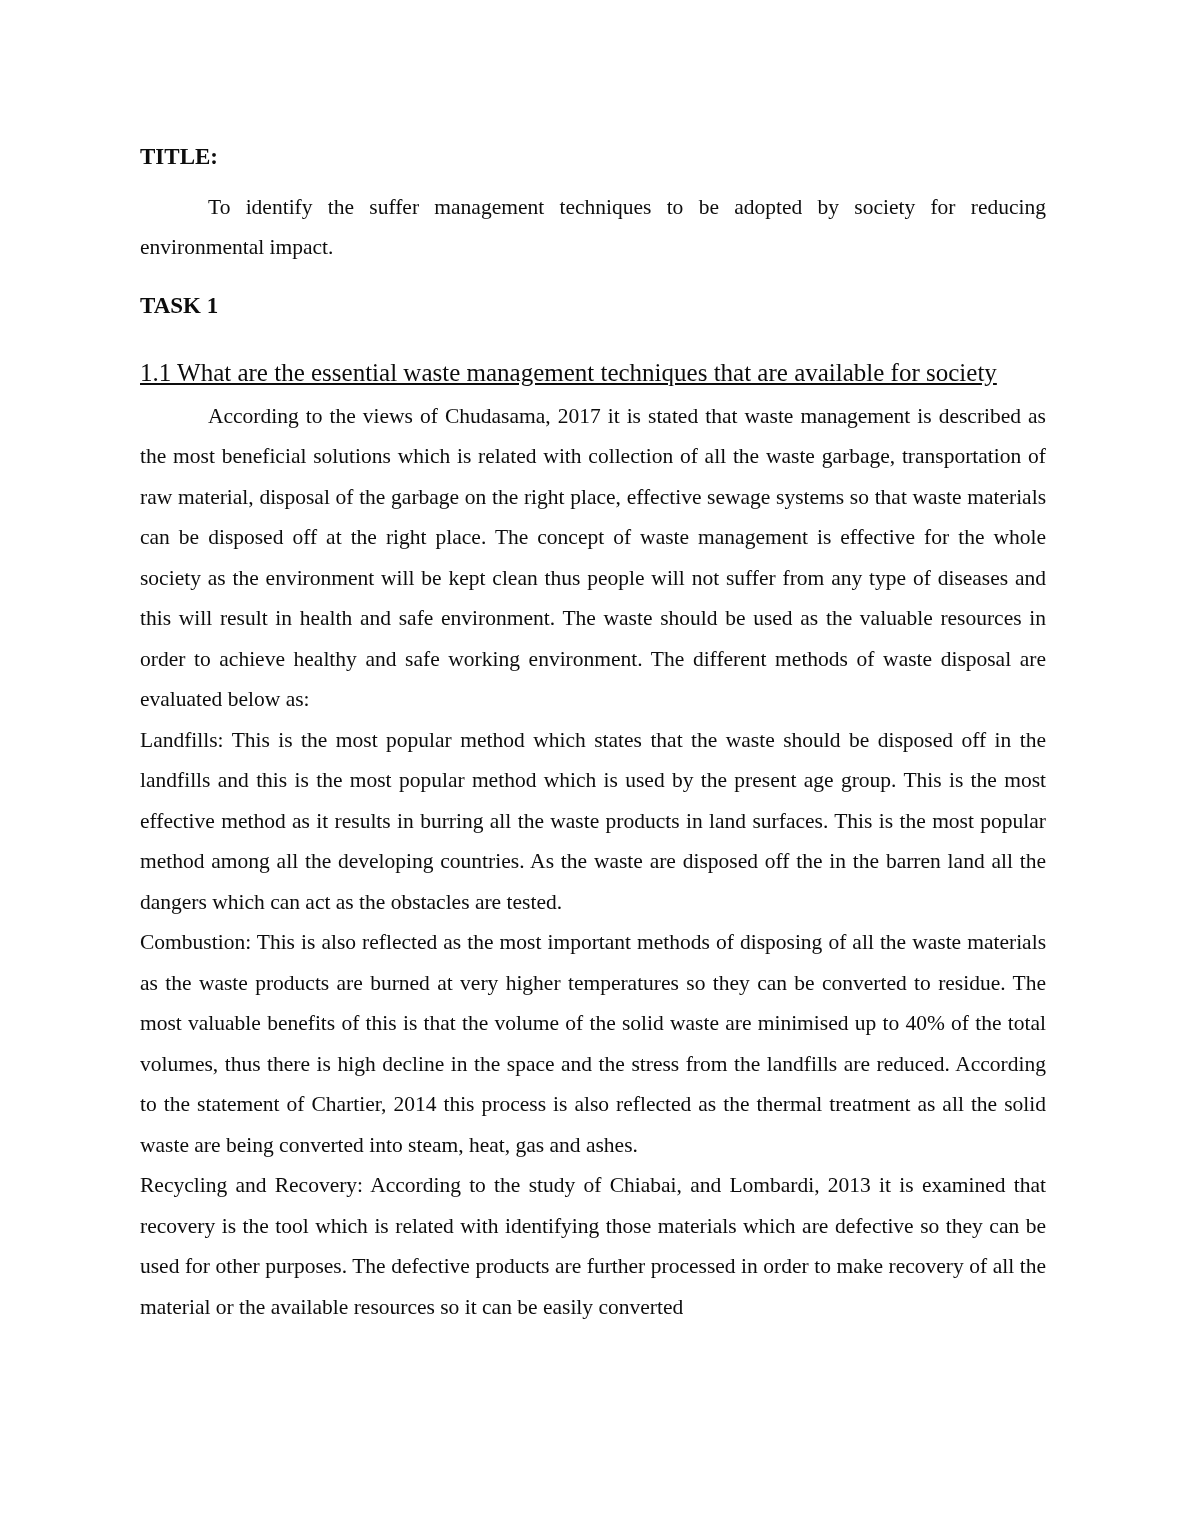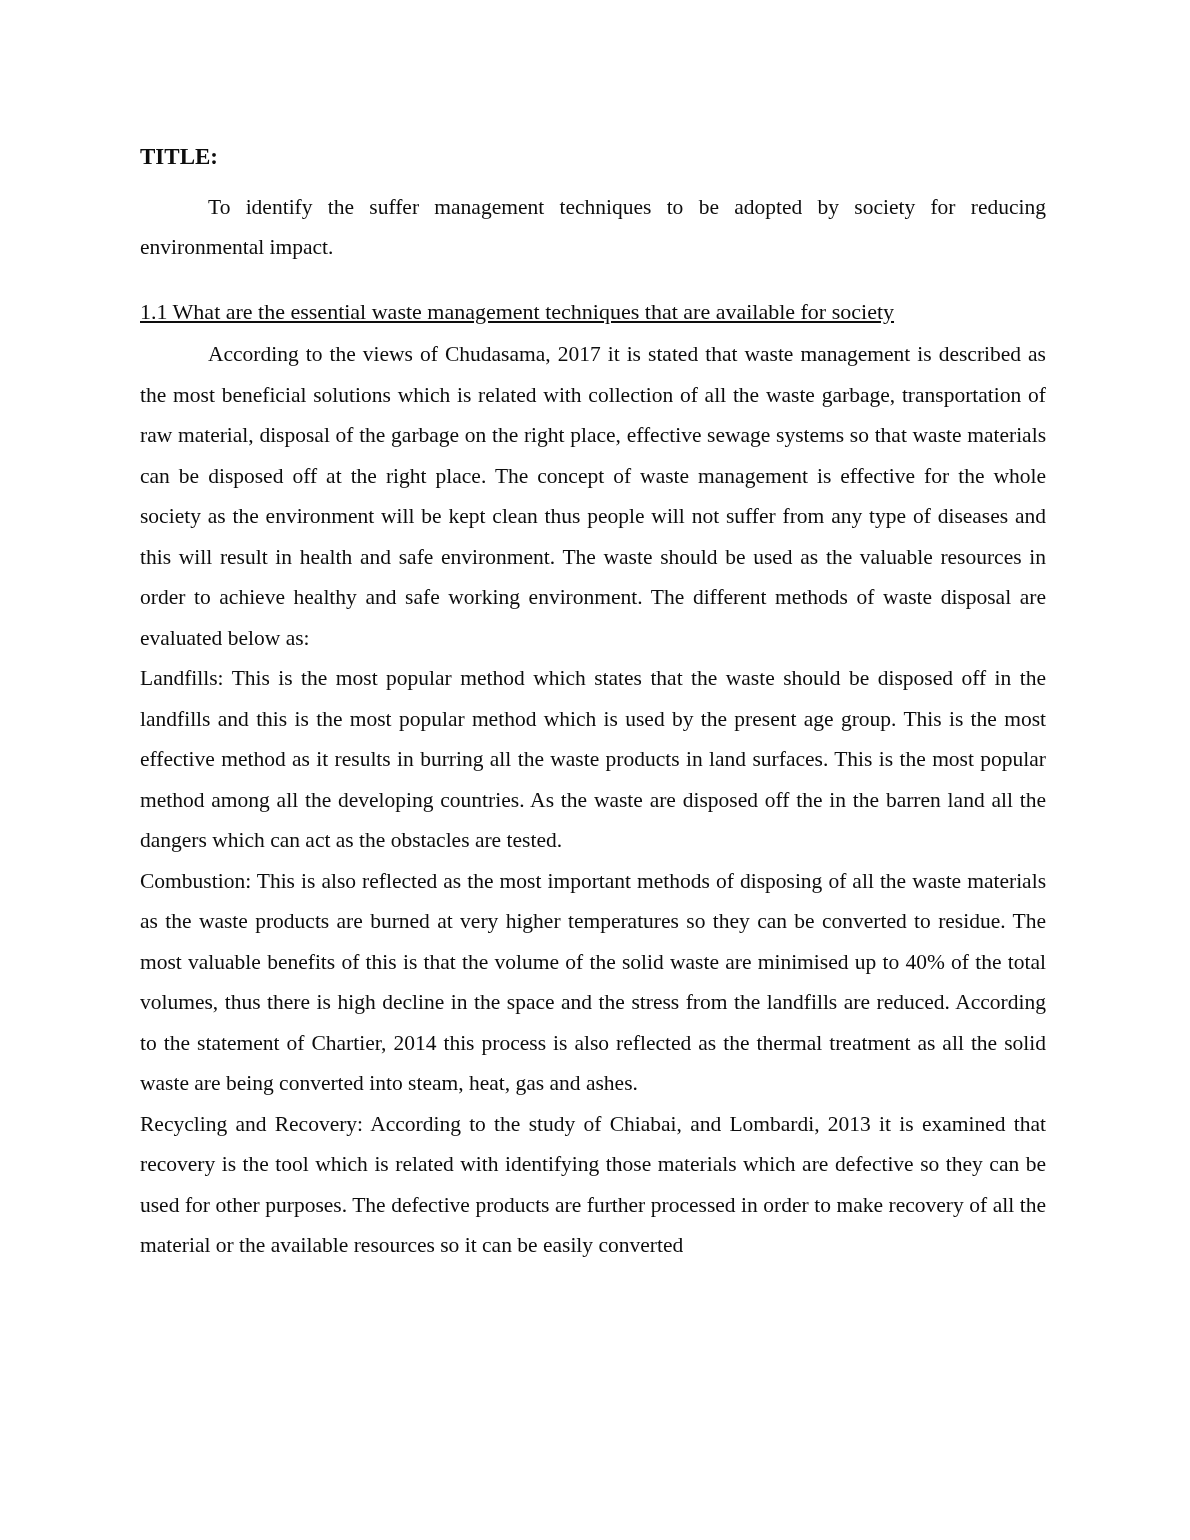--- a/index.html
+++ b/index.html
@@ -45,36 +45,37 @@
     margin: 0 0 34px 0;
     line-height: 1.2;
   }
   .h-section {
     font-size: 26px;
     font-weight: bold;
     margin: 0 0 33px 0;
     line-height: 1.2;
   }
   .h-subsection {
-    font-size: 22px;
+    font-size: 25px;
     font-weight: normal;
     text-decoration: underline;
     margin: 0 0 2px 0;
     line-height: 40.5px;
   }
 </style>
 </head>
 <body>
 
 <div class="page">
 
   <h1 class="h-title">TITLE:</h1>
 
   <p class="p-body p-indent p-title-para">To identify the suffer management techniques to be adopted by society for reducing environmental impact.</p>
 
+  <h2 class="h-task">TASK 1</h2>
 
 
   <h3 class="h-subsection">1.1 What are the essential waste management techniques that are available for society</h3>
 
   <p class="p-body p-indent">According to the views of  Chudasama, 2017 it is stated that waste management is described as the most beneficial solutions which is related with collection of all the waste garbage, transportation of raw material, disposal of the garbage on the right place, effective sewage systems so that waste materials can be disposed off at the right place. The concept of waste management is effective for the whole society as the environment will be kept clean thus people will not suffer from any type of diseases and this will result in health and safe environment. The waste should be used as the valuable resources in order to achieve healthy and safe working environment. The different methods of waste disposal are evaluated below as:</p>
 
   <p class="p-body">Landfills: This is the most popular method which states that the waste should be disposed off in the landfills and this is the most popular method which is used by the present age group. This is the most effective method as it results in burring all the waste products in land surfaces. This is the most popular method among all the developing countries. As the waste are disposed off the in the barren land all the dangers which can act as the obstacles are tested.</p>
 
   <p class="p-body">Combustion: This is also reflected as the most important methods of disposing of all the waste materials as the waste products are burned at very higher temperatures so they can be  converted to residue. The most valuable benefits of this is that the volume of the solid waste are minimised up to 40%  of the total volumes, thus there is high decline in the space and the stress from the landfills are reduced. According to the statement of  Chartier, 2014 this process is also reflected as the  thermal treatment as all the solid waste are being converted into steam, heat, gas and ashes.</p>
 

